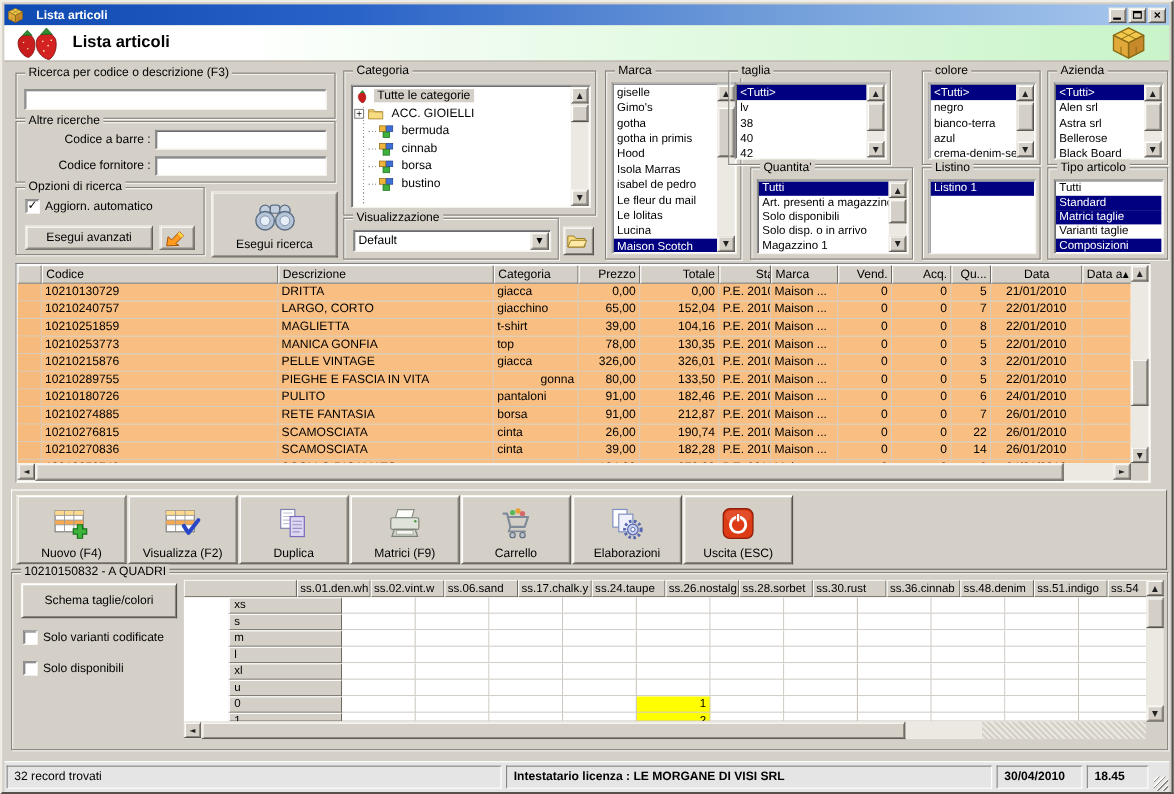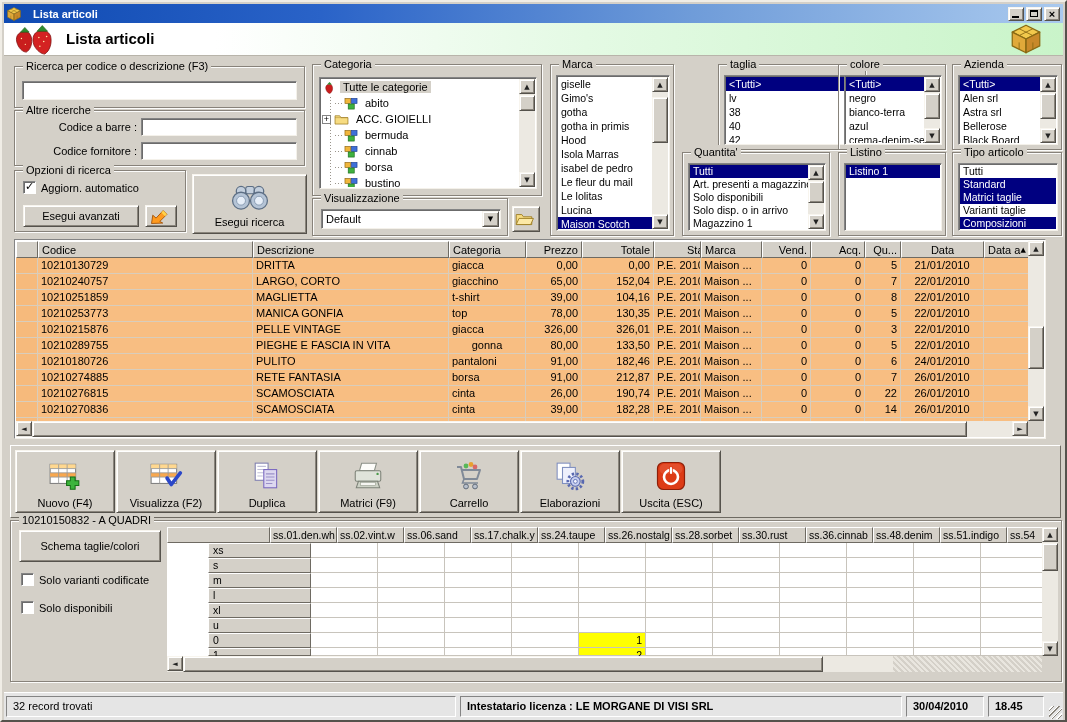--- a/index.html
+++ b/index.html
@@ -209,31 +209,20 @@
         <div class="lb-in" style="right: 17px;">
           <div class="tree-vline" style="top: 18px; height: 88px;"></div>
           <div class="tree-item" style="padding-left: 2px;">
             <span class="ic">
               <svg viewBox="0 0 14 14" width="13" height="13">
                 <path d="M7 3.5 C3.5 3.5 2 6.5 3.5 10 C4.6 12.4 6.5 13.5 7.3 13.5 C9.5 12.5 11 9 10 6 C9 3.5 8.5 3.5 7 3.5Z" fill="#c91d1d" stroke="#7e0f0f" stroke-width="0.5"></path>
                 <path d="M4.5 3.8 L9.5 3.8 L7 1 Z" fill="#2e8b2e"></path>
               </svg>
             </span>
             <span class="tree-label tsel">Tutte le categorie</span>
-          </div>
-          <div class="tree-item" style="padding-left: 14px;">
-            <span class="hstub"></span>
-            <span class="ic">
-              <svg viewBox="0 0 15 14" width="14" height="13">
-                <rect x="1" y="1.5" width="6" height="5.5" fill="#f0b63c" stroke="#8c6414" stroke-width="0.7"></rect>
-                <rect x="8" y="1.5" width="6" height="5.5" fill="#3e6fd8" stroke="#1d3f8e" stroke-width="0.7"></rect>
-                <rect x="4.5" y="7.5" width="6.5" height="5.5" fill="#3eb03e" stroke="#1d6e1d" stroke-width="0.7"></rect>
-              </svg>
-            </span>
-            <span class="tree-label">abito</span>
           </div>
           <div class="tree-item" style="padding-left: 1px;">
             <span class="expander">+</span>
             <span class="ic">
               <svg viewBox="0 0 16 13" width="15" height="12">
                 <path d="M1 3 L6 3 L7.5 5 L15 5 L15 12 L1 12 Z" fill="#f7dc82" stroke="#9c7c22" stroke-width="0.8"></path>
                 <path d="M1 5 L15 5" stroke="#9c7c22" stroke-width="0.5"></path>
               </svg>
             </span>
             <span class="tree-label">ACC. GIOIELLI</span>
@@ -326,21 +315,21 @@
           <div class="lb-item sel" style="height: 14px; line-height: 14px;">Maison Scotch</div>
         </div>
         <div class="sbv" style="right: 1px; top: 1px; bottom: 1px;">
           <div class="sb-btn" style="top: 0px; left: 0px;">▲</div>
           <div class="sb-btn" style="bottom: 0px; left: 0px;">▼</div>
           <div class="sb-thumb" style="top: 20px; left: 0px; width: 16px; height: 46px;"></div>
         </div>
       </div>
   </div>
 
-  <div class="grp" style="left:716px;top:62px;width:148px;height:86px;">
+  <div class="grp" style="left:660px;top:62px;width:148px;height:86px;">
     <span class="grp-label">taglia</span>
     <div class="lb sunken" id="lb-taglia" style="left:5px;top:10px;width:138px;height:70px;">
         <div class="lb-in" style="right: 17px;">
           <div class="lb-item sel" style="height: 14px; line-height: 14px;">&lt;Tutti&gt;</div>
           <div class="lb-item" style="height: 14px; line-height: 14px;">lv</div>
           <div class="lb-item" style="height: 14px; line-height: 14px;">38</div>
           <div class="lb-item" style="height: 14px; line-height: 14px;">40</div>
           <div class="lb-item" style="height: 14px; line-height: 14px;">42</div>
         </div>
         <div class="sbv" style="right: 1px; top: 1px; bottom: 1px;">
@@ -516,21 +505,21 @@
           <div class="td" style="width: 49px; text-align: right;">0</div>
           <div class="td" style="width: 54px; text-align: right;">0</div>
           <div class="td" style="width: 36px; text-align: right;">3</div>
           <div class="td" style="width: 83px; text-align: center;">22/01/2010</div>
           <div class="td" style="width: 46px; text-align: left;"></div>
         </div>
         <div class="tr">
           <div class="td marker" style="width: 22px;"></div>
           <div class="td" style="width: 215px; text-align: left;">10210289755</div>
           <div class="td" style="width: 196px; text-align: left;">PIEGHE E FASCIA IN VITA</div>
-          <div class="td" style="width: 77px; text-align: center;">gonna</div>
+          <div class="td" style="width: 77px; text-align: right;">gonna</div>
           <div class="td" style="width: 56px; text-align: right;">80,00</div>
           <div class="td" style="width: 72px; text-align: right;">133,50</div>
           <div class="td" style="width: 47px; text-align: left;">P.E. 2010</div>
           <div class="td" style="width: 61px; text-align: left;">Maison ...</div>
           <div class="td" style="width: 49px; text-align: right;">0</div>
           <div class="td" style="width: 54px; text-align: right;">0</div>
           <div class="td" style="width: 36px; text-align: right;">5</div>
           <div class="td" style="width: 83px; text-align: center;">22/01/2010</div>
           <div class="td" style="width: 46px; text-align: left;"></div>
         </div>

